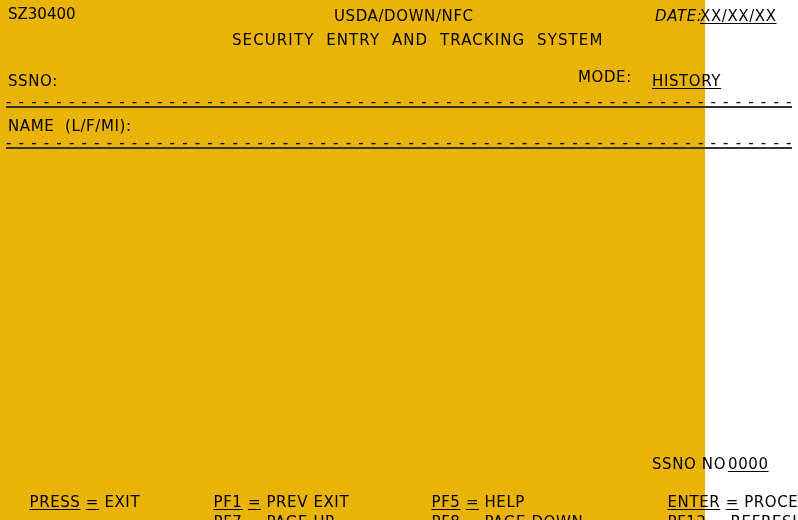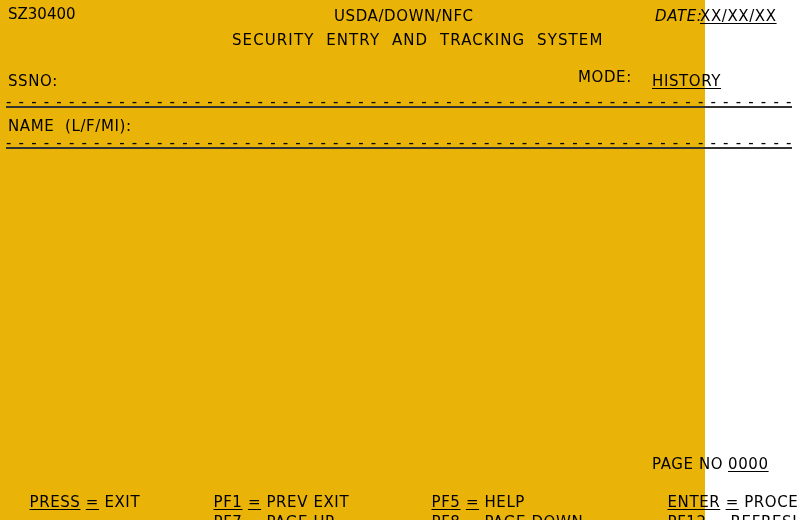--- a/index.html
+++ b/index.html
@@ -114,21 +114,21 @@
   <div class="cell" style="left:160px; top:117px; min-width:400px;"></div>
 
   <div class="sep" style="top:138px;">
     <div class="dashes">- - - - - - - - - - - - - - - - - - - - - - - - - - - - - - - - - - - - - - - - - - - - - - - - - - - - - - - - - - - - - - - - - - - - - - - - - - - - - - - - - - - - - -</div>
     <div class="rule"></div>
   </div>
 
   <div style="position:absolute; left:0; top:158px; width:798px; height:286px;"></div>
 
 
-  <div class="cmd" style="left:652px; top:455px;">PAGE NO</div>
+  <div class="cmd" style="left:652px; top:455px;">SSNO NO</div>
   <div class="cmd u" style="left:728px; top:455px;">0000</div>
 
   <div class="cmd" style="left:8px; top:474px;">
     <span class="u">PRESS</span><span>&nbsp;</span><span class="u">=</span><span>&nbsp;</span><span>EXIT</span>
   </div>
 
   <div class="cmd" style="left:192px; top:474px;">
     <span class="u">PF1</span><span>&nbsp;</span><span class="u">=</span><span>&nbsp;</span><span>PREV EXIT</span>
   </div>
   <div class="cmd" style="left:192px; top:494px;">

